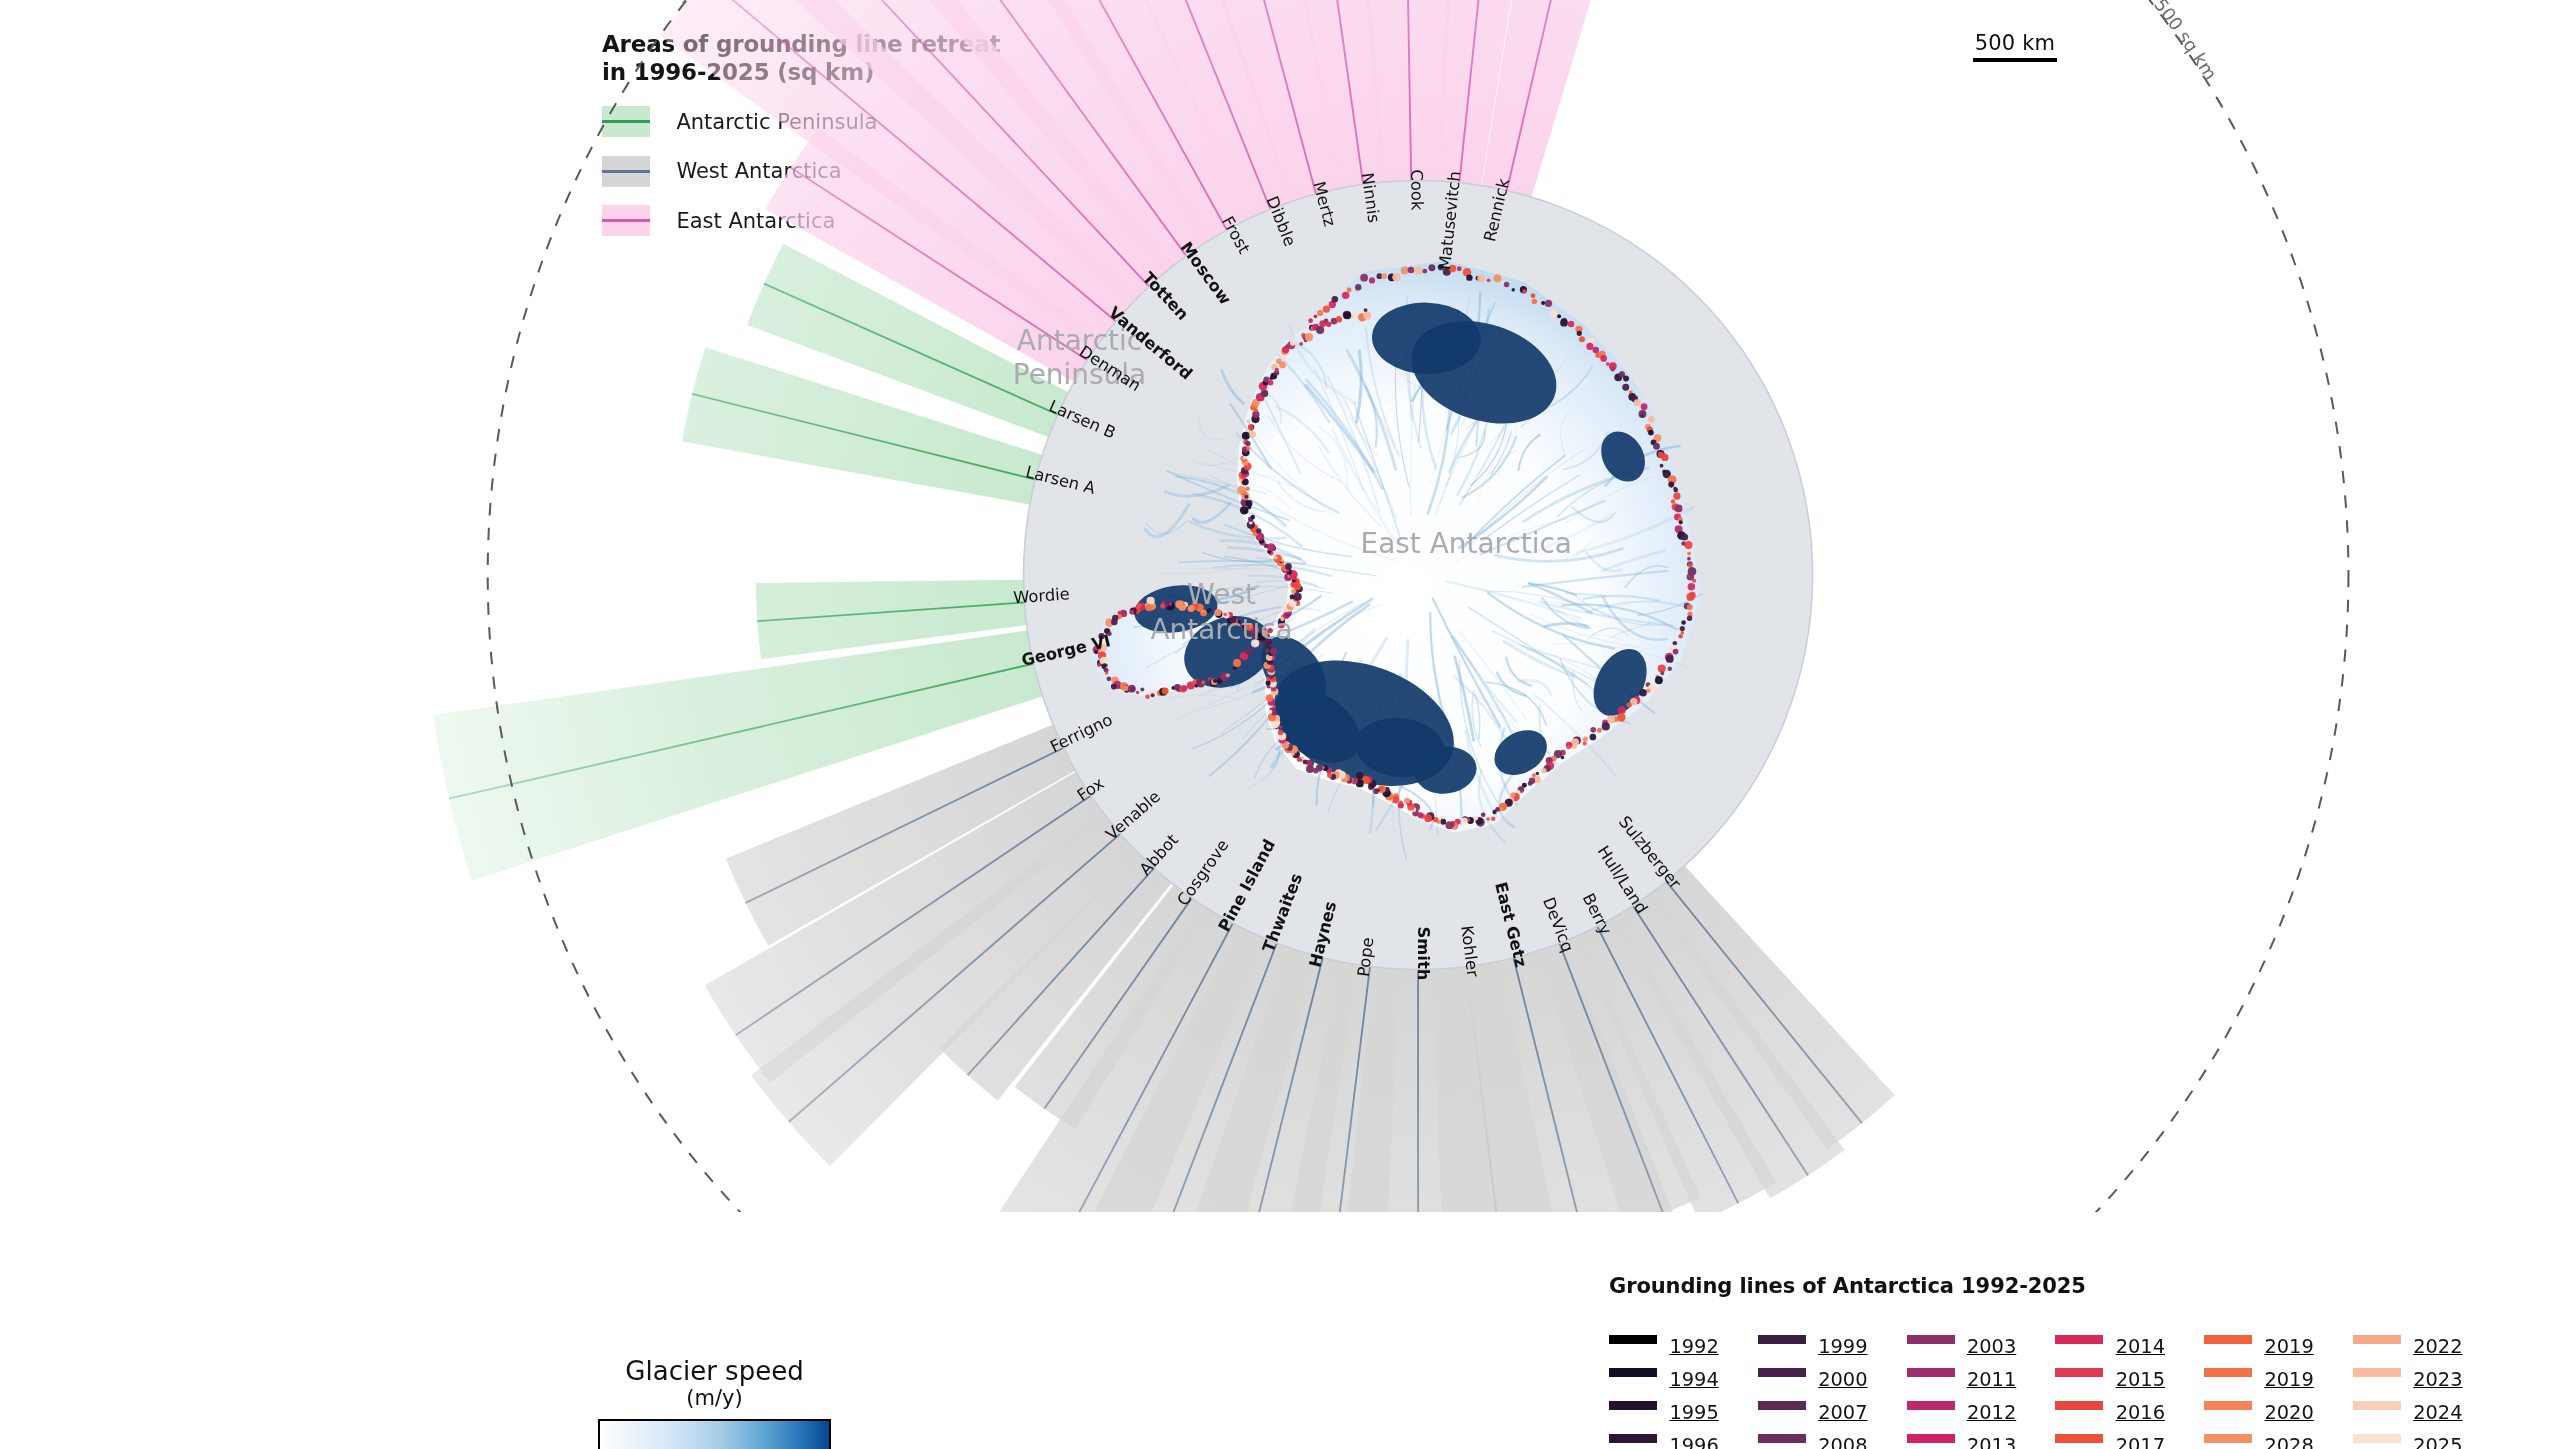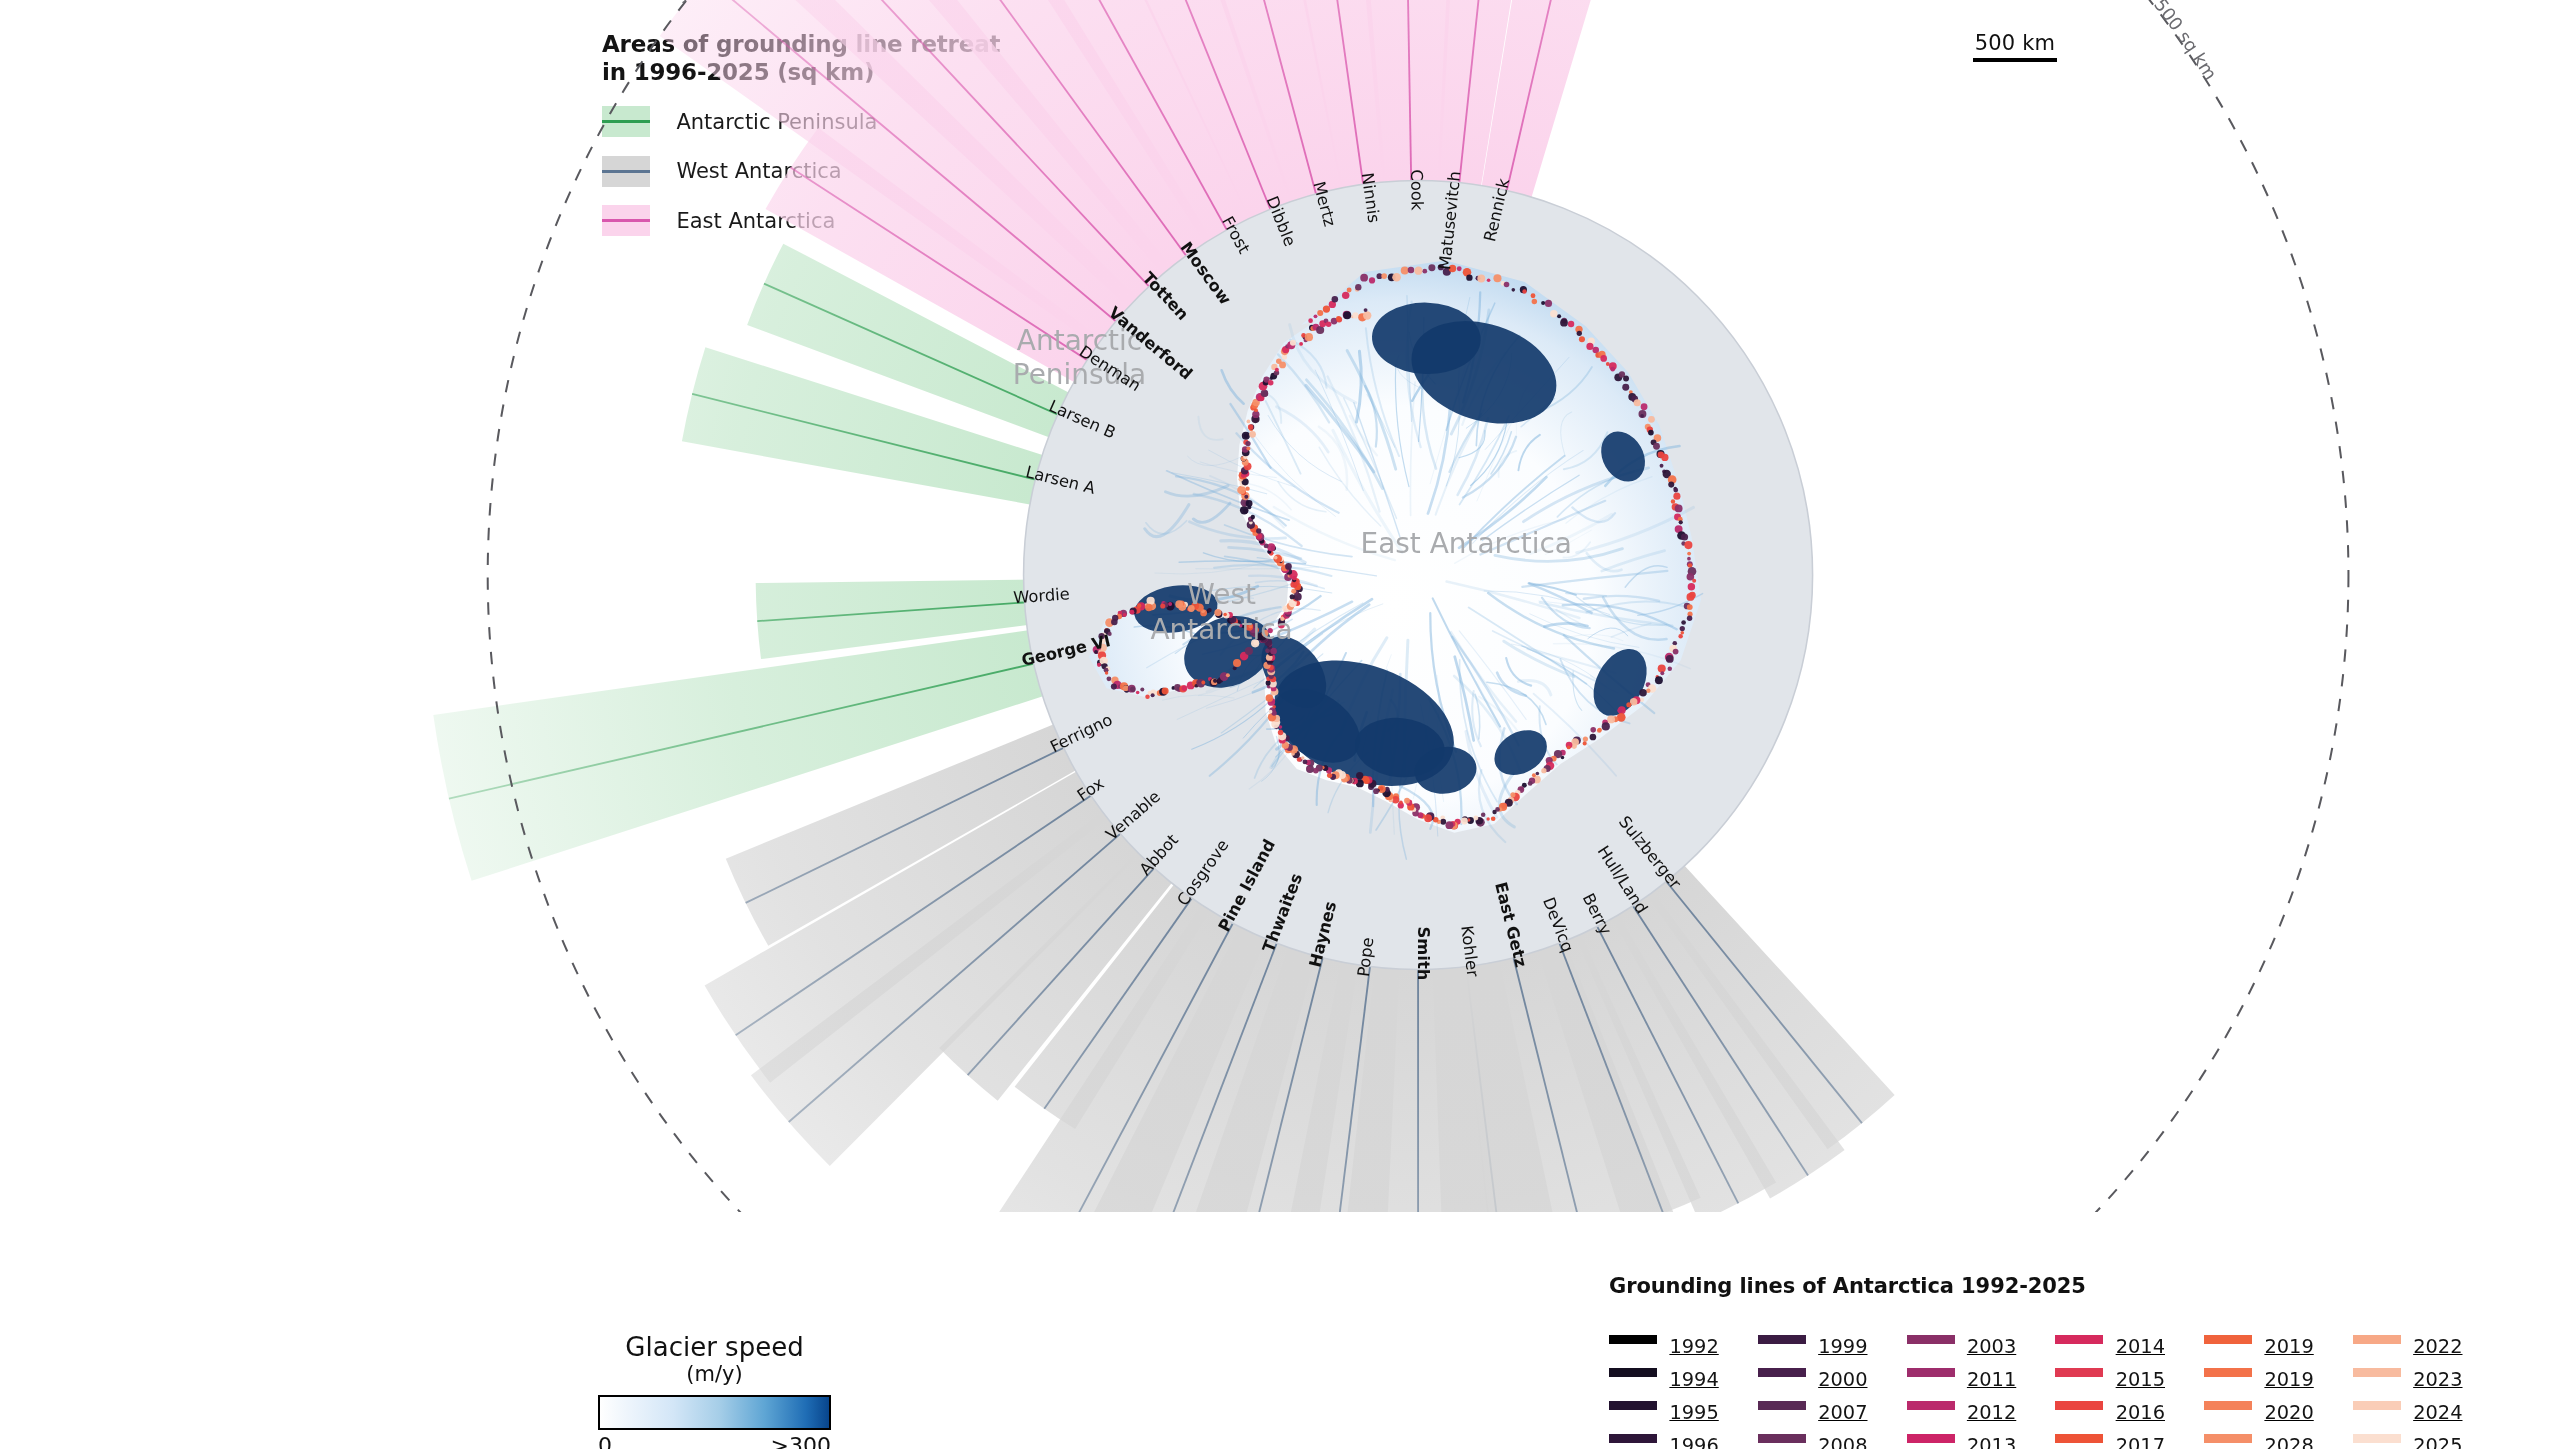--- a/index.html
+++ b/index.html
@@ -20,21 +20,21 @@
   #scalebar{right:519px;top:31px;text-align:center;}
   #scalebar .txt{font-size:21px;color:#111;letter-spacing:0.2px;}
   #scalebar .rule{height:3.9px;background:#000;margin-top:3.1px;width:84px;}
 
   
   #figure{left:0;top:0;width:2576px;height:1212px;}
   #figure svg{display:block;}
 
   
   #speedbar{left:598px;top:1334px;width:233px;}
-  #speedbar .cap{font-size:26px;color:#111;text-align:center;line-height:1.06;}
+  #speedbar .cap{font-size:26px;color:#111;text-align:center;line-height:1.06;margin-top:24px;}
   #speedbar .cap .sub{font-size:21px;display:block;margin-top:1.6px;}
   #speedbar .ramp{margin-top:9.3px;height:31px;border:2.3px solid #000;
       background:linear-gradient(to right,#ffffff 0%,#eef5fc 12%,#d3e6f7 32%,
                  #a6cee8 52%,#5ea5d4 72%,#1f6db5 90%,#08458c 100%);}
   #speedbar .ends{display:flex;justify-content:space-between;margin-top:3.1px;
       font-size:22px;color:#111;}
 
   
   #yearlegend{left:1609px;top:1274px;}
   #yearlegend .head{font-size:21px;font-weight:700;color:#111;margin-bottom:37px;

